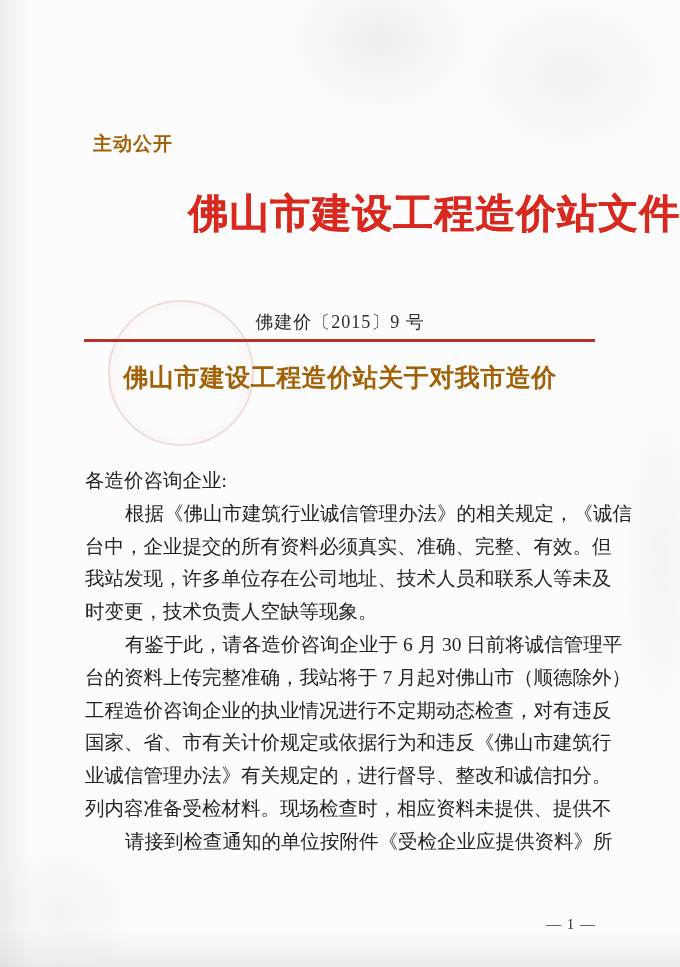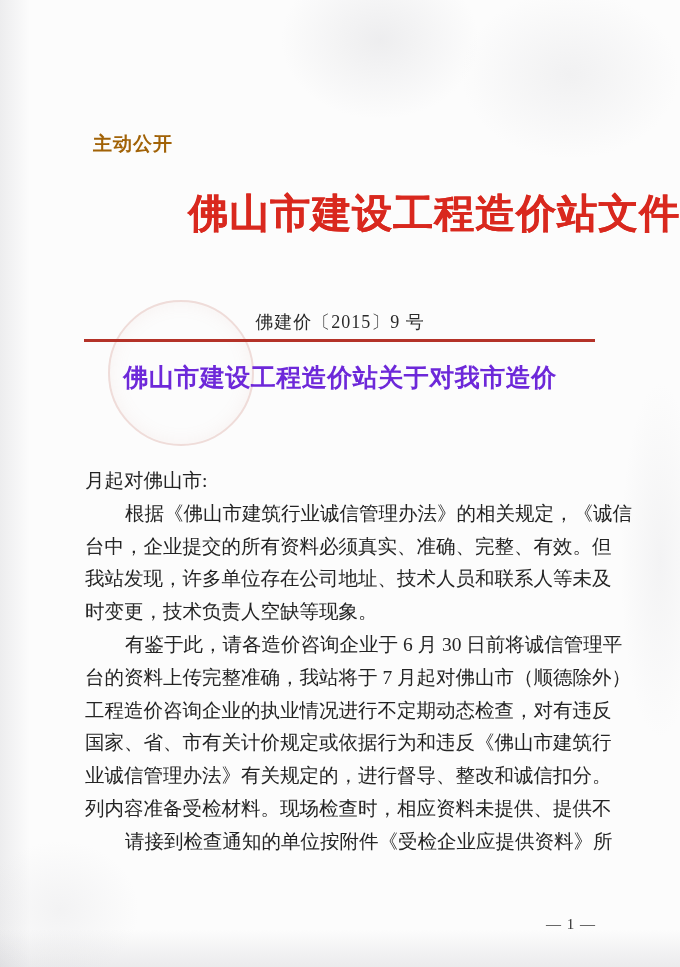--- a/index.html
+++ b/index.html
@@ -89,21 +89,21 @@
   }
   .doc-title {
     position: absolute;
     left: 0; top: 361px;
     width: 100%;
     text-align: center;
     font-size: 25px;
     font-weight: 600;
     line-height: 33px;
     letter-spacing: 0.5px;
-    color: #6d28d9;
+    color: #a16207;
   }
   .body-text {
     position: absolute;
     left: 85px; top: 465px;
     width: 515px;
     font-size: 19.5px;
     line-height: 32.8px;
     color: #242424;
   }
   .body-line { white-space: nowrap; }
@@ -136,21 +136,21 @@
 
   <div class="doc-number">佛建价〔2015〕9 号</div>
 
   <div class="red-rule"></div>
 
   <div class="doc-title">
     <div>佛山市建设工程造价站关于对我市造价</div>
   </div>
 
   <div class="body-text">
-      <div class="body-line">月起对佛山市:</div>
+      <div class="body-line">各造价咨询企业:</div>
       <div class="body-line indent">根据《佛山市建筑行业诚信管理办法》的相关规定，《诚信</div>
       <div class="body-line">台中，企业提交的所有资料必须真实、准确、完整、有效。但</div>
       <div class="body-line">我站发现，许多单位存在公司地址、技术人员和联系人等未及</div>
       <div class="body-line">时变更，技术负责人空缺等现象。</div>
       <div class="body-line indent">有鉴于此，请各造价咨询企业于 6 月 30 日前将诚信管理平</div>
       <div class="body-line">台的资料上传完整准确，我站将于 7 月起对佛山市（顺德除外）</div>
       <div class="body-line">工程造价咨询企业的执业情况进行不定期动态检查，对有违反</div>
       <div class="body-line">国家、省、市有关计价规定或依据行为和违反《佛山市建筑行</div>
       <div class="body-line">业诚信管理办法》有关规定的，进行督导、整改和诚信扣分。</div>
       <div class="body-line">列内容准备受检材料。现场检查时，相应资料未提供、提供不</div>

